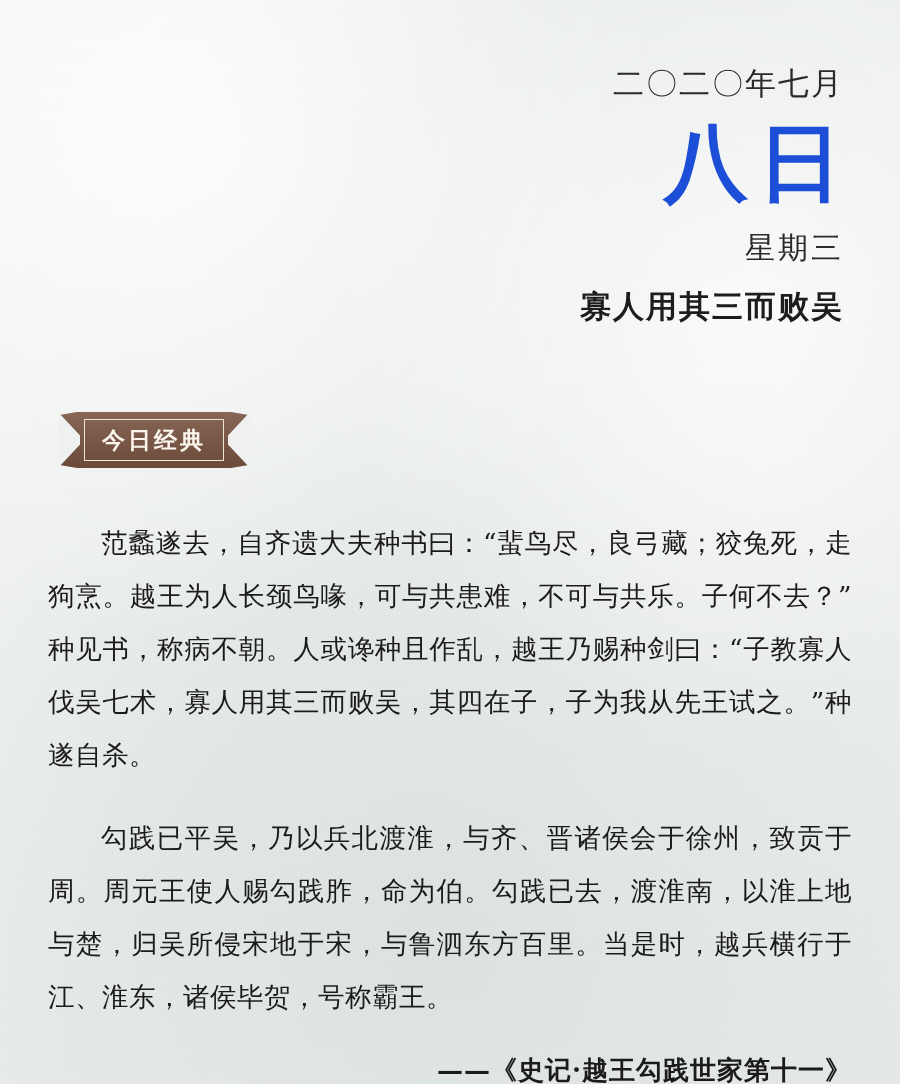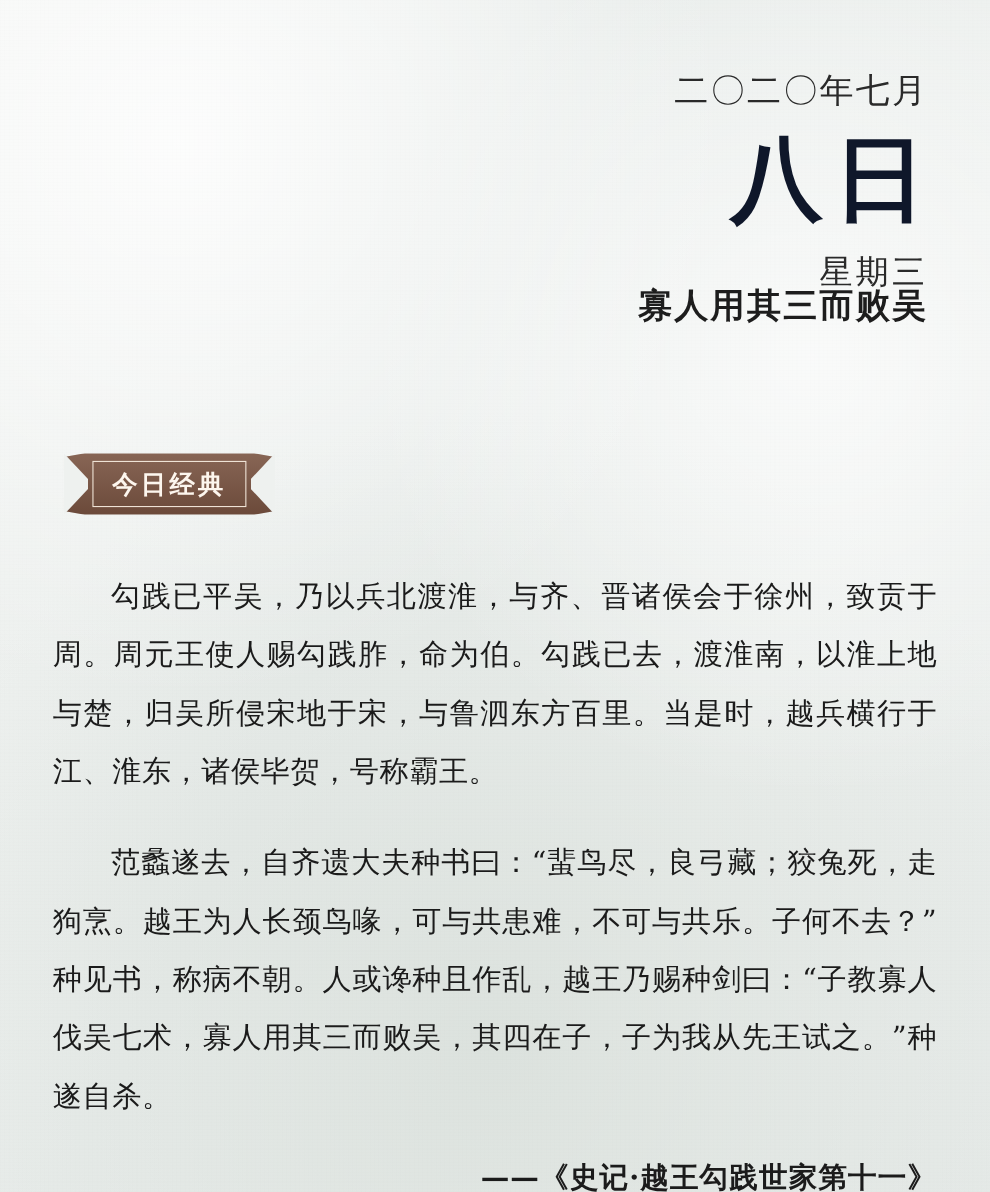--- a/index.html
+++ b/index.html
@@ -55,28 +55,29 @@
     font-size: 31px;
     letter-spacing: 2px;
     color: #2a2a2a;
     margin-bottom: 22px;
     font-weight: 500;
   }
   .date-day {
     font-size: 84px;
     letter-spacing: 10px;
     font-weight: 700;
-    color: #0f172a;
+    color: #1d4ed8;
     margin-bottom: 28px;
     margin-right: -8px;
   }
   .date-weekday {
     font-size: 30px;
     letter-spacing: 3px;
     color: #2a2a2a;
+    margin-bottom: 28px;
     font-weight: 500;
   }
   .date-lunar {
     font-size: 31px;
     letter-spacing: 2px;
     color: #1d1d1d;
     font-weight: 700;
   }
 
   
@@ -180,17 +181,17 @@
   <div class="badge-wrap">
     <div class="badge-ribbon"></div>
     <div class="badge-notch-left"></div>
     <div class="badge-notch-right"></div>
     <div class="badge-inner">
       <span class="badge-text">今日经典</span>
     </div>
   </div>
 
   <div class="classic-body">
+    <p class="paragraph">范蠡遂去，自齐遗大夫种书曰：“蜚鸟尽，良弓藏；狡兔死，走狗烹。越王为人长颈鸟喙，可与共患难，不可与共乐。子何不去？”种见书，称病不朝。人或谗种且作乱，越王乃赐种剑曰：“子教寡人伐吴七术，寡人用其三而败吴，其四在子，子为我从先王试之。”种遂自杀。</p>
     <p class="paragraph">勾践已平吴，乃以兵北渡淮，与齐、晋诸侯会于徐州，致贡于周。周元王使人赐勾践胙，命为伯。勾践已去，渡淮南，以淮上地与楚，归吴所侵宋地于宋，与鲁泗东方百里。当是时，越兵横行于江、淮东，诸侯毕贺，号称霸王。</p>
-    <p class="paragraph">范蠡遂去，自齐遗大夫种书曰：“蜚鸟尽，良弓藏；狡兔死，走狗烹。越王为人长颈鸟喙，可与共患难，不可与共乐。子何不去？”种见书，称病不朝。人或谗种且作乱，越王乃赐种剑曰：“子教寡人伐吴七术，寡人用其三而败吴，其四在子，子为我从先王试之。”种遂自杀。</p>
     <div class="attribution">——《史记·越王勾践世家第十一》</div>
   </div>
 </div>
 
 </body></html>

